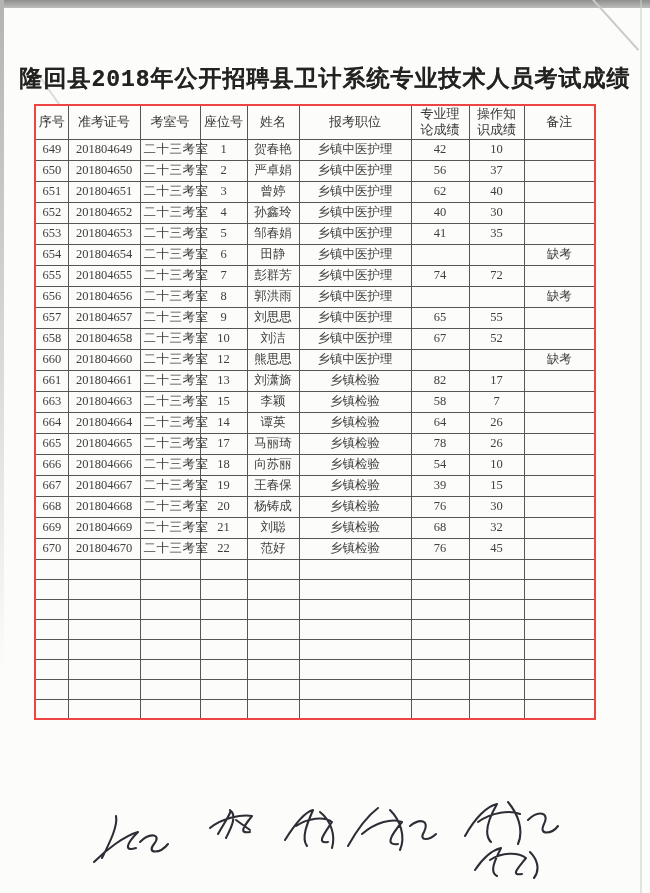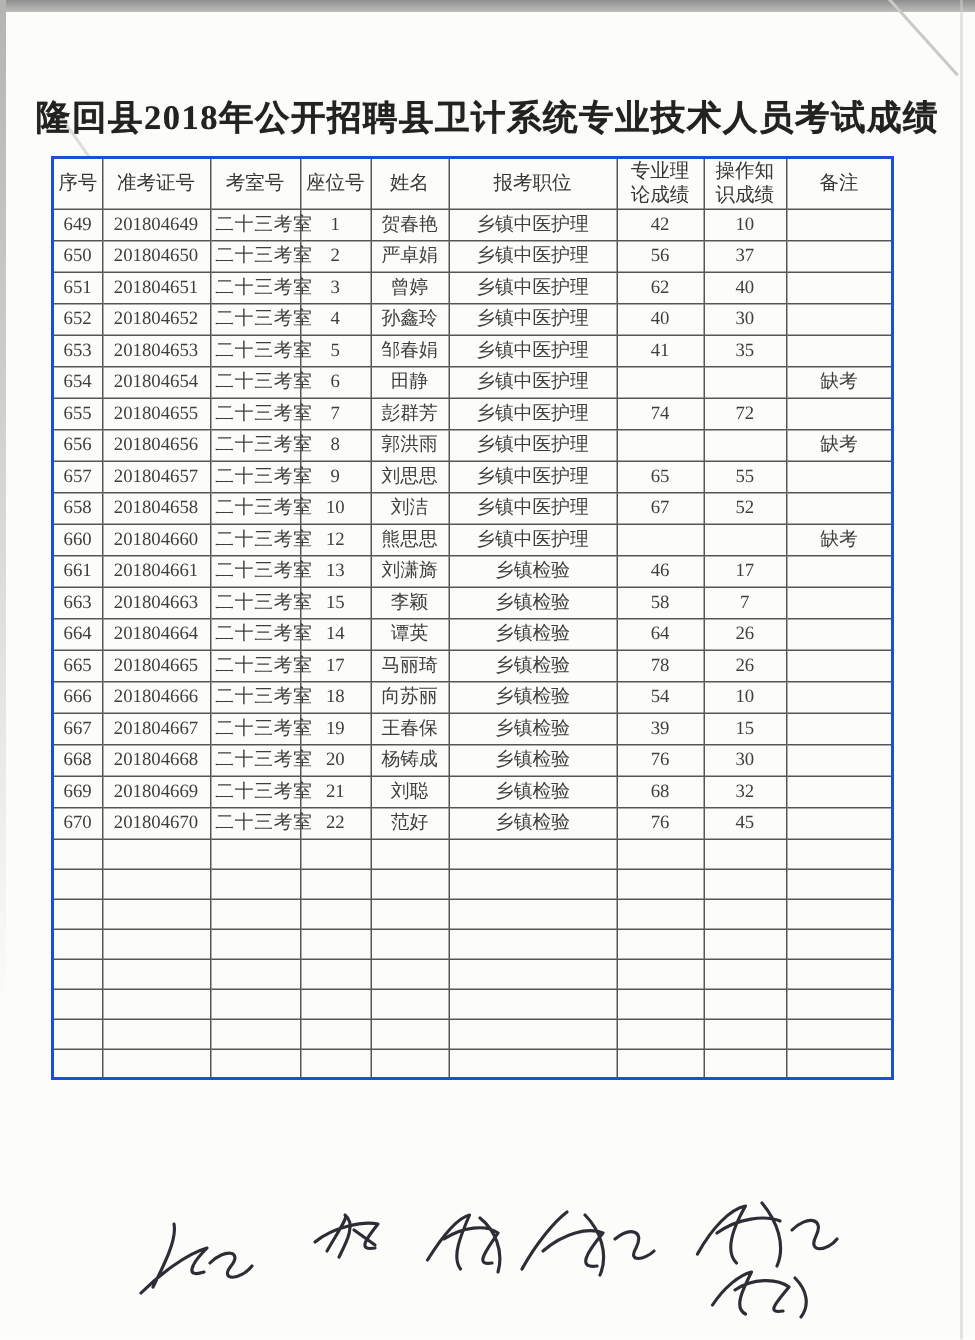--- a/index.html
+++ b/index.html
@@ -38,37 +38,38 @@
     background: #ddddd9; transform: rotate(55deg); transform-origin: left top;
   }
   
   .doc-title {
     position: absolute; left: 0; top: 63px; width: 100%;
     text-align: center;
     font-size: 23px; font-weight: 700;
     color: #222220;
     letter-spacing: 1px;
     text-shadow: 0 0 0.5px rgba(60,60,58,0.7);
+    font-family: Liberation Mono, monospace;
   }
   
   .results-table {
     position: absolute; left: 34px; top: 104px;
     width: 560px;
     border-collapse: collapse;
     table-layout: fixed;
   }
   .results-table th, .results-table td {
     border: 1px solid #565654;
     text-align: center;
     vertical-align: middle;
     color: #3e3e3c;
     font-weight: normal;
     overflow: visible;
   }
-  .results-table { border: 2px solid #1d4ed8; }
+  .results-table { border: 2px solid #ef4444; }
   .results-table th {
     height: 34px;
     font-size: 13px;
     line-height: 1.25;
     white-space: pre-line;
     color: #363634;
   }
   .results-table td {
     height: 21px;
     font-size: 12.5px;
@@ -259,21 +260,21 @@
           <td></td>
           <td>缺考</td>
         </tr>
         <tr>
           <td>661</td>
           <td>201804661</td>
           <td class="cell-examroom"><span class="overflow-text">二十三考室</span></td>
           <td>13</td>
           <td>刘潇旖</td>
           <td>乡镇检验</td>
-          <td>46</td>
+          <td>82</td>
           <td>17</td>
           <td></td>
         </tr>
         <tr>
           <td>663</td>
           <td>201804663</td>
           <td class="cell-examroom"><span class="overflow-text">二十三考室</span></td>
           <td>15</td>
           <td>李颖</td>
           <td>乡镇检验</td>

